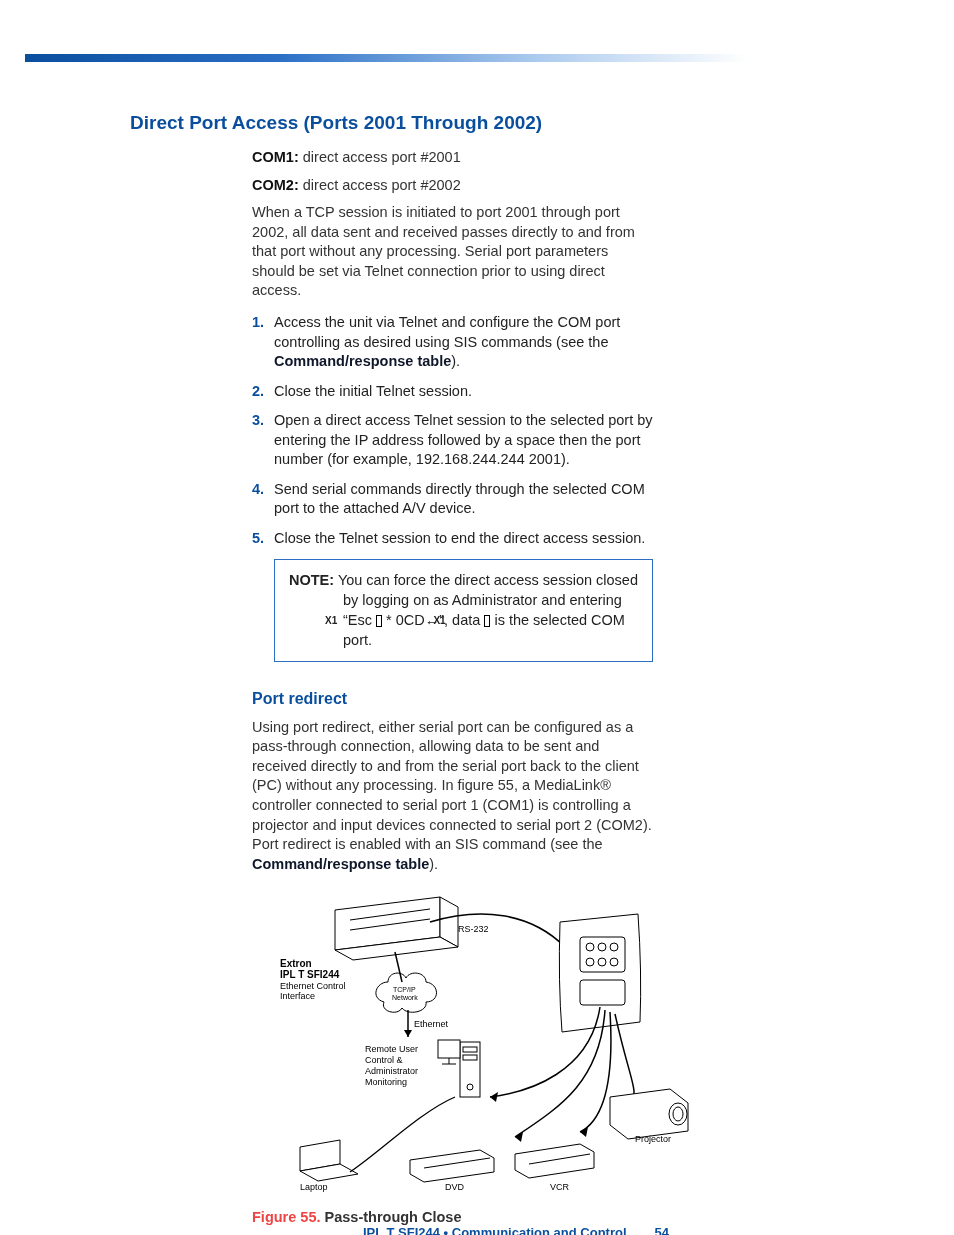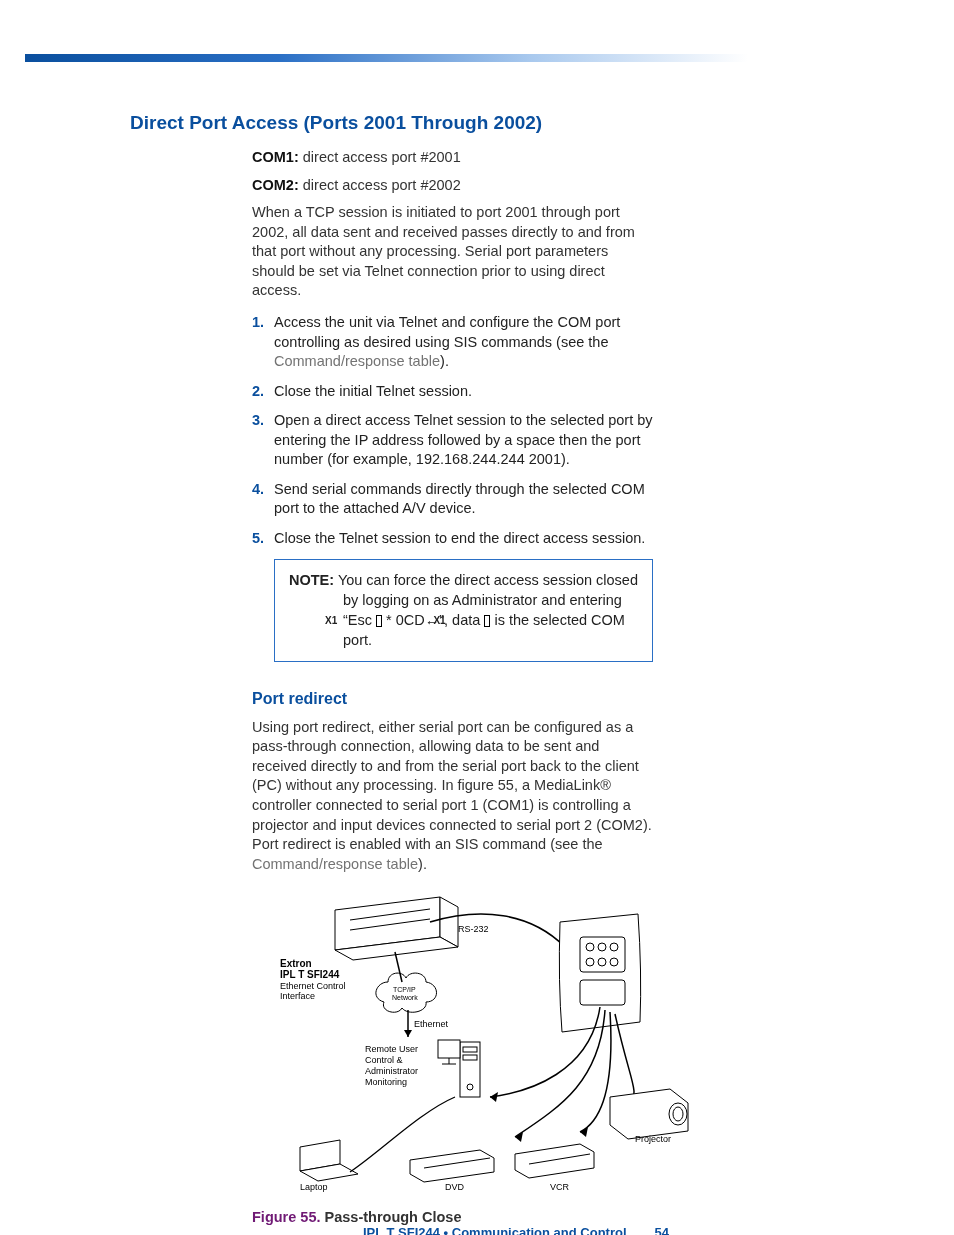--- a/index.html
+++ b/index.html
@@ -11,28 +11,28 @@
   h1.main { color: #0a4f9e; font-weight: 700; font-size: 19px; margin-bottom: 14px; }
   .indent { margin-left: 122px; }
   p { font-size: 14.5px; line-height: 1.35; margin-bottom: 12px; color: #333; }
   .com-line { margin-bottom: 8px; }
   .com-line b { color: #111; }
   h2.sub { color: #0a4f9e; font-weight: 700; font-size: 16px; margin: 16px 0 10px 122px; }
   ol.steps { list-style: none; margin-left: 122px; }
   ol.steps li { display: flex; align-items: flex-start; font-size: 14.5px; line-height: 1.35; margin-bottom: 10px; }
   ol.steps li .num { color: #0a4f9e; font-weight: 700; min-width: 22px; flex-shrink: 0; }
   ol.steps li .txt { flex: 1; }
-  .link { color: #737373; font-weight: 400; }
+  .link { color: #0f172a; font-weight: 700; }
   .notebox { border: 1px solid #2a6fc5; margin: 6px 0 0 144px; padding: 10px 14px 10px 14px; font-size: 14.5px; line-height: 1.4; }
   .notebox .note-body { padding-left: 54px; text-indent: -54px; }
   .x1box { display: inline-block; border: 1.3px solid #000; font-size: 10px; font-weight: 700; padding: 0 2px; line-height: 1; vertical-align: 1px; font-family: Arial, sans-serif; }
   .figure-wrap { margin: 18px 0 0 150px; }
   .figure-svg { width: 430px; height: 300px; }
   .figcap { margin: 12px 0 0 122px; font-size: 14.5px; }
-  .figcap .fignum { color: #701a75; font-weight: 700; }
+  .figcap .fignum { color: #ef4444; font-weight: 700; }
   .footer { position: absolute; bottom: 28px; right: 95px; font-size: 13px; color: #0a4f9e; font-weight: 700; }
   .footer .pg { margin-left: 28px; }
   svg text { font-family: Arial, sans-serif; }
 </style>
 </head>
 <body>
 
 <div class="page">
   <div class="topbar"></div>
   <div class="topstripe"></div>

